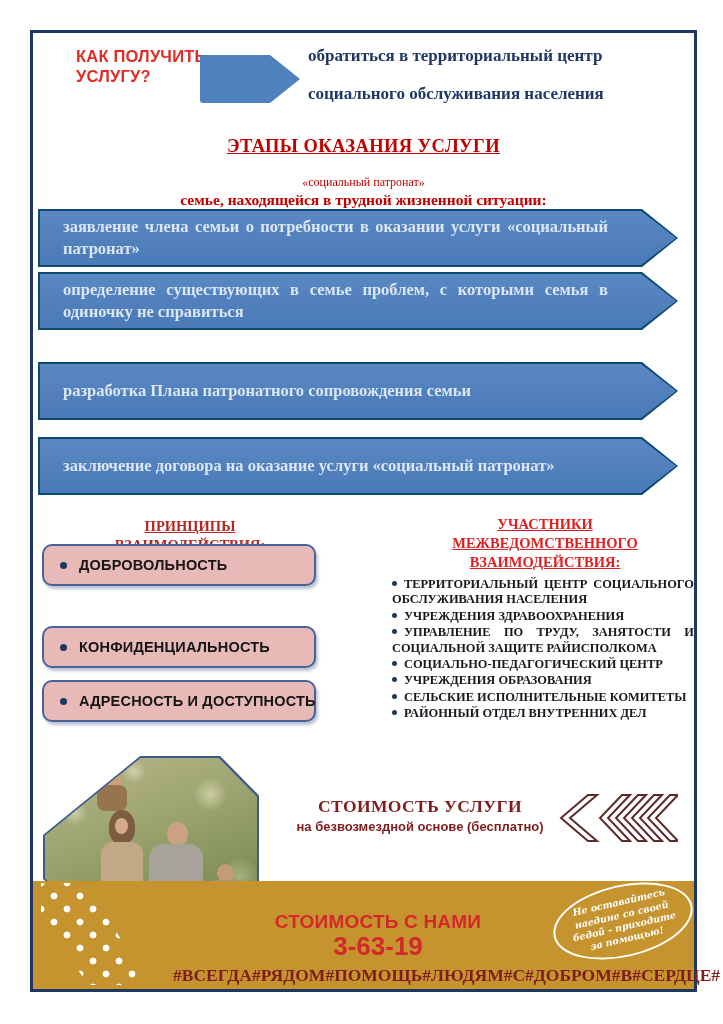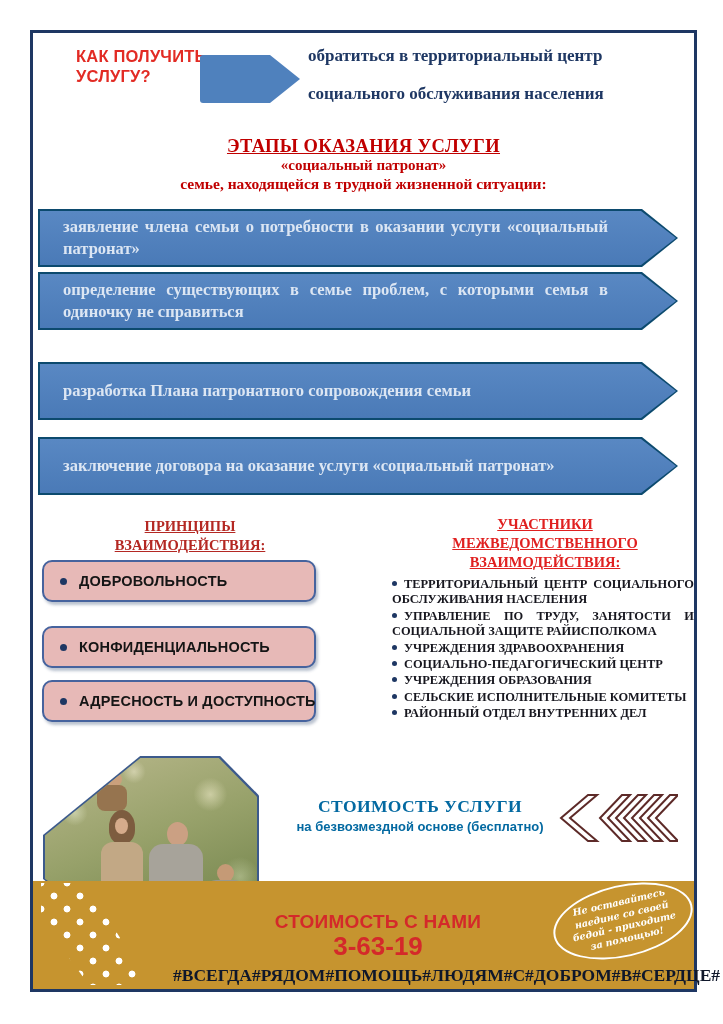--- a/index.html
+++ b/index.html
@@ -16,21 +16,21 @@
   .pentagon{position:absolute;left:200px;top:55px;width:100px;height:48px;background:#4f81bd;
             clip-path:polygon(0 0,70% 0,100% 50%,70% 100%,0 100%);border-radius:3px;}
   .ans{position:absolute;left:308px;width:378px;font-family:"Liberation Serif",serif;
        font-weight:700;font-size:17px;color:#1e3763;}
   .ans1{top:46px;} .ans2{top:84px;}
 
   
   .title-wrap{position:absolute;left:33px;top:136px;width:661px;text-align:center;
               color:#c00000;font-family:"Liberation Serif",serif;}
   .t-main{font-size:18.5px;font-weight:700;text-decoration:underline;letter-spacing:.4px;}
-  .t-sub1{font-size:15px;font-weight:700;margin-top:0;}
+  .t-sub1{font-size:12px;font-weight:400;margin-top:18px;}
   .t-sub2{font-size:15.5px;font-weight:700;margin-top:1px;}
 
   
   .banner{position:absolute;left:38px;width:640px;height:58px;background:#0c4a6e;
           clip-path:polygon(0 0,calc(100% - 36px) 0,100% 50%,calc(100% - 36px) 100%,0 100%);}
   .banner .fill{position:absolute;inset:2px;background:linear-gradient(180deg,#5988c3 0%,#4a7ab7 100%);
           clip-path:polygon(0 0,calc(100% - 35px) 0,100% 50%,calc(100% - 35px) 100%,0 100%);}
   .banner .txt{position:absolute;left:25px;right:70px;top:50%;transform:translateY(-50%);
           color:#dce6f3;font-family:"Liberation Serif",serif;font-weight:700;font-size:16.5px;
           line-height:1.32;text-align:justify;}
@@ -38,34 +38,34 @@
 
   
   .princ-title{position:absolute;left:100px;top:517px;width:180px;text-align:center;
           color:#b42823;font-family:"Liberation Serif",serif;font-weight:700;font-size:14.5px;
           line-height:1.3;text-decoration:underline;}
   .pbtn{position:absolute;left:42px;width:274px;height:42px;background:#e7b9b7;
         border:2px solid #46639e;border-radius:10px;box-shadow:2px 3px 3px rgba(31,56,99,.3);
         display:flex;align-items:center;padding:0 8px 0 16px;box-sizing:border-box;}
   .pbtn .bdot{width:7px;height:7px;border-radius:50%;background:#1e3763;margin-right:12px;flex:0 0 auto;}
   .pbtn .plabel{font-weight:700;font-size:14.5px;color:#151515;letter-spacing:.2px;white-space:nowrap;}
-  .pb1{top:560px;align-items:center;} .pb2{top:626px;} .pb3{top:680px;}
+  .pb1{top:544px;align-items:center;} .pb2{top:626px;} .pb3{top:680px;}
 
   
   .part-title{position:absolute;left:438px;top:515px;width:214px;text-align:center;
           color:#e02020;font-family:"Liberation Serif",serif;font-weight:700;font-size:14.5px;
           line-height:1.3;text-decoration:underline;}
   .part-list{position:absolute;left:392px;top:577px;width:302px;}
   .part-item{font-family:"Liberation Serif",serif;font-weight:700;font-size:12.4px;color:#17171f;
           line-height:1.24;text-align:justify;margin-bottom:1px;}
   .part-item .dot{display:inline-block;width:5px;height:5px;border-radius:50%;background:#1e3763;
           margin-right:7px;vertical-align:2px;}
 
   
-  .cost{position:absolute;left:290px;top:796px;width:260px;text-align:center;color:#0369a1;}
+  .cost{position:absolute;left:290px;top:796px;width:260px;text-align:center;color:#7f1d1d;}
   .cost-t{font-family:"Liberation Serif",serif;font-weight:700;font-size:17.5px;letter-spacing:.4px;}
   .cost-s{font-weight:700;font-size:13px;margin-top:2px;}
   .chevrons{position:absolute;left:556px;top:792px;width:122px;height:52px;}
 
   
   .photo-back{position:absolute;left:43px;top:756px;width:216px;height:232px;background:#3c5a8c;
         clip-path:polygon(45% 0,82% 0,100% 17%,100% 79%,87% 100%,66% 100%,0 53%,0 34%);}
   .photo{position:absolute;left:45px;top:758px;width:212px;height:228px;overflow:hidden;
         clip-path:polygon(45% 0,82% 0,100% 17%,100% 79%,87% 100%,66% 100%,0 53%,0 34%);}
   .scene{position:absolute;inset:0;background:
@@ -80,21 +80,21 @@
   .gold{position:absolute;left:33px;top:881px;width:661px;height:108px;background:#c6942f;}
   .dots{position:absolute;left:8px;top:2px;width:96px;height:102px;
      background-image:radial-gradient(circle,#ffffff 0 3.2px,transparent 3.7px),
                       radial-gradient(circle,#ffffff 0 3.2px,transparent 3.7px);
      background-size:26px 26px,26px 26px;background-position:0 0,13px 13px;
      clip-path:polygon(0 0,46% 0,100% 80%,100% 100%,50% 100%,0 36%);}
   .contact{position:absolute;left:235px;top:30px;width:220px;text-align:center;color:#d4292a;}
   .contact-label{font-weight:700;font-size:19px;letter-spacing:.2px;}
   .contact-phone{font-weight:700;font-size:26px;line-height:1.05;}
   .hashtags{position:absolute;left:140px;right:18px;top:84px;text-align:left;
-     font-family:"Liberation Serif",serif;font-weight:700;font-size:17.5px;color:#0f172a;}
+     font-family:"Liberation Serif",serif;font-weight:700;font-size:17.5px;color:#7f1d1d;}
   .stamp{position:absolute;left:519px;top:4px;width:142px;height:72px;border:2px solid #ffffff;
      border-radius:50%;transform:rotate(-13deg);display:flex;align-items:center;justify-content:center;
      text-align:center;padding:4px 10px;box-sizing:border-box;}
   .stamp-text{color:#ffffff;font-family:"DejaVu Serif",serif;font-style:italic;font-weight:700;
      font-size:9.5px;line-height:1.3;}
 </style>
 </head>
 <body>
 
 <div class="page">
@@ -138,22 +138,22 @@
     <span class="plabel">КОНФИДЕНЦИАЛЬНОСТЬ</span>
   </div>
   <div class="pbtn pb3">
     <span class="bdot"></span>
     <span class="plabel">АДРЕСНОСТЬ И ДОСТУПНОСТЬ</span>
   </div>
 
   <div class="part-title">УЧАСТНИКИ МЕЖВЕДОМСТВЕННОГО ВЗАИМОДЕЙСТВИЯ:</div>
   <div class="part-list">
     <div class="part-item"><span class="dot"></span><span>ТЕРРИТОРИАЛЬНЫЙ ЦЕНТР СОЦИАЛЬНОГО ОБСЛУЖИВАНИЯ НАСЕЛЕНИЯ</span></div>
+    <div class="part-item"><span class="dot"></span><span>УЧРЕЖДЕНИЯ ЗДРАВООХРАНЕНИЯ</span></div>
     <div class="part-item"><span class="dot"></span><span>УПРАВЛЕНИЕ ПО ТРУДУ, ЗАНЯТОСТИ И СОЦИАЛЬНОЙ ЗАЩИТЕ РАЙИСПОЛКОМА</span></div>
-    <div class="part-item"><span class="dot"></span><span>УЧРЕЖДЕНИЯ ЗДРАВООХРАНЕНИЯ</span></div>
     <div class="part-item"><span class="dot"></span><span>СОЦИАЛЬНО-ПЕДАГОГИЧЕСКИЙ ЦЕНТР</span></div>
     <div class="part-item"><span class="dot"></span><span>УЧРЕЖДЕНИЯ ОБРАЗОВАНИЯ</span></div>
     <div class="part-item"><span class="dot"></span><span>СЕЛЬСКИЕ ИСПОЛНИТЕЛЬНЫЕ КОМИТЕТЫ</span></div>
     <div class="part-item"><span class="dot"></span><span>РАЙОННЫЙ ОТДЕЛ ВНУТРЕННИХ ДЕЛ</span></div>
   </div>
 
   <div class="cost">
     <div class="cost-t">СТОИМОСТЬ УСЛУГИ</div>
     <div class="cost-s">на безвозмездной основе (бесплатно)</div>
   </div>

